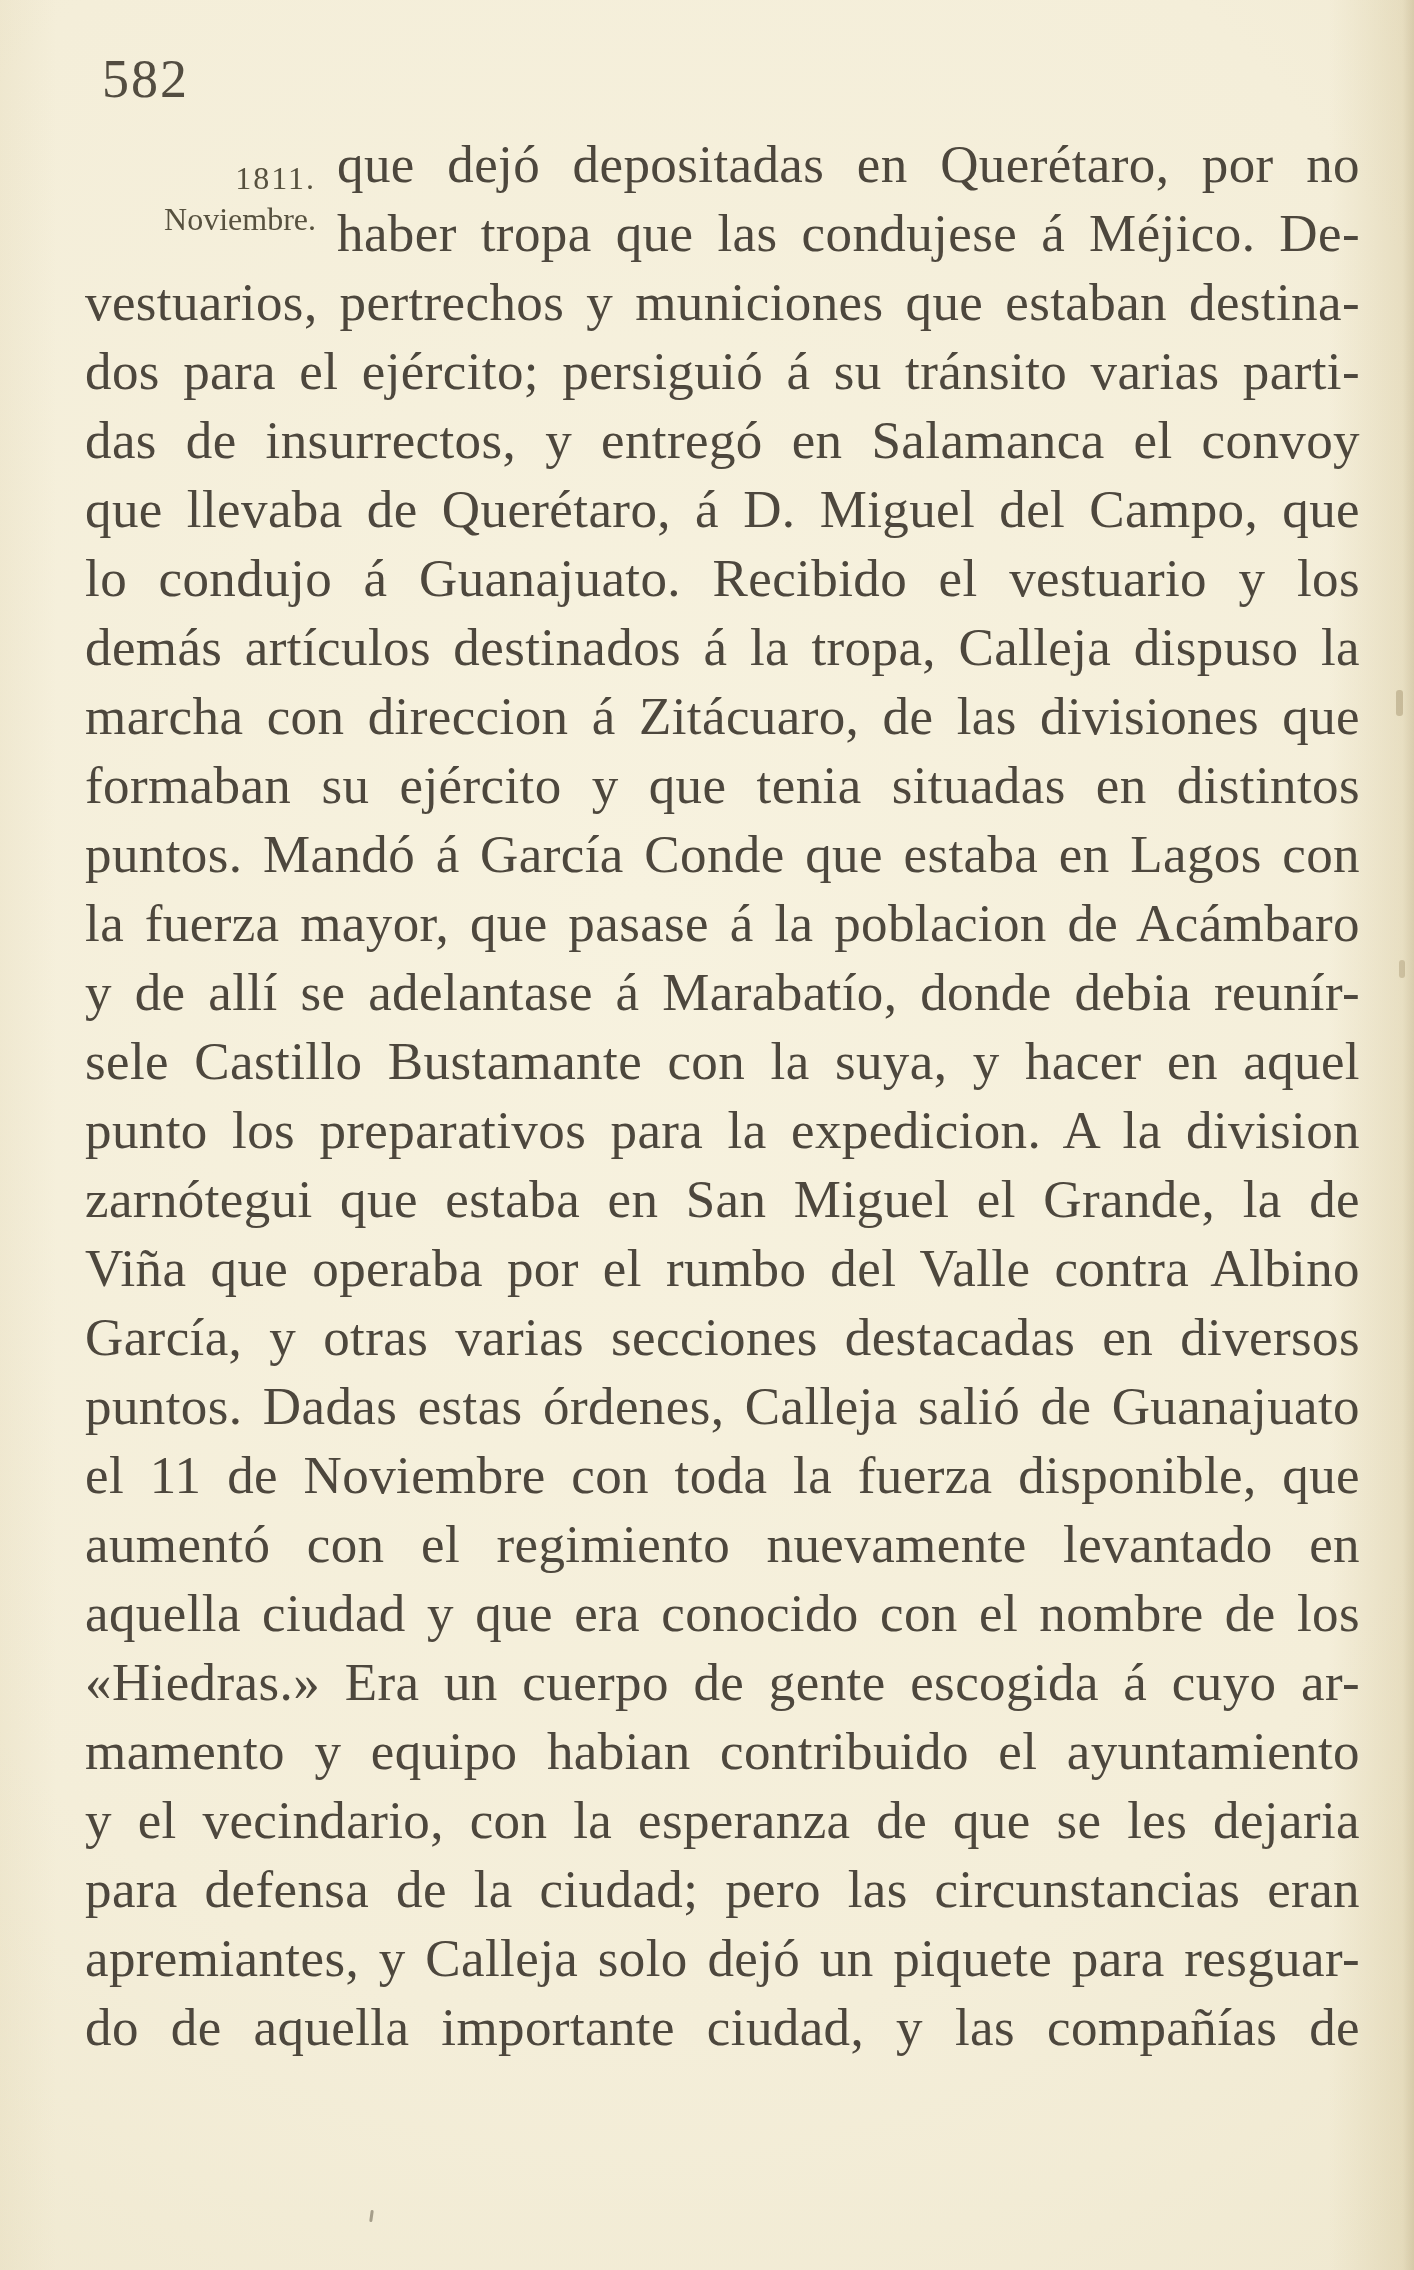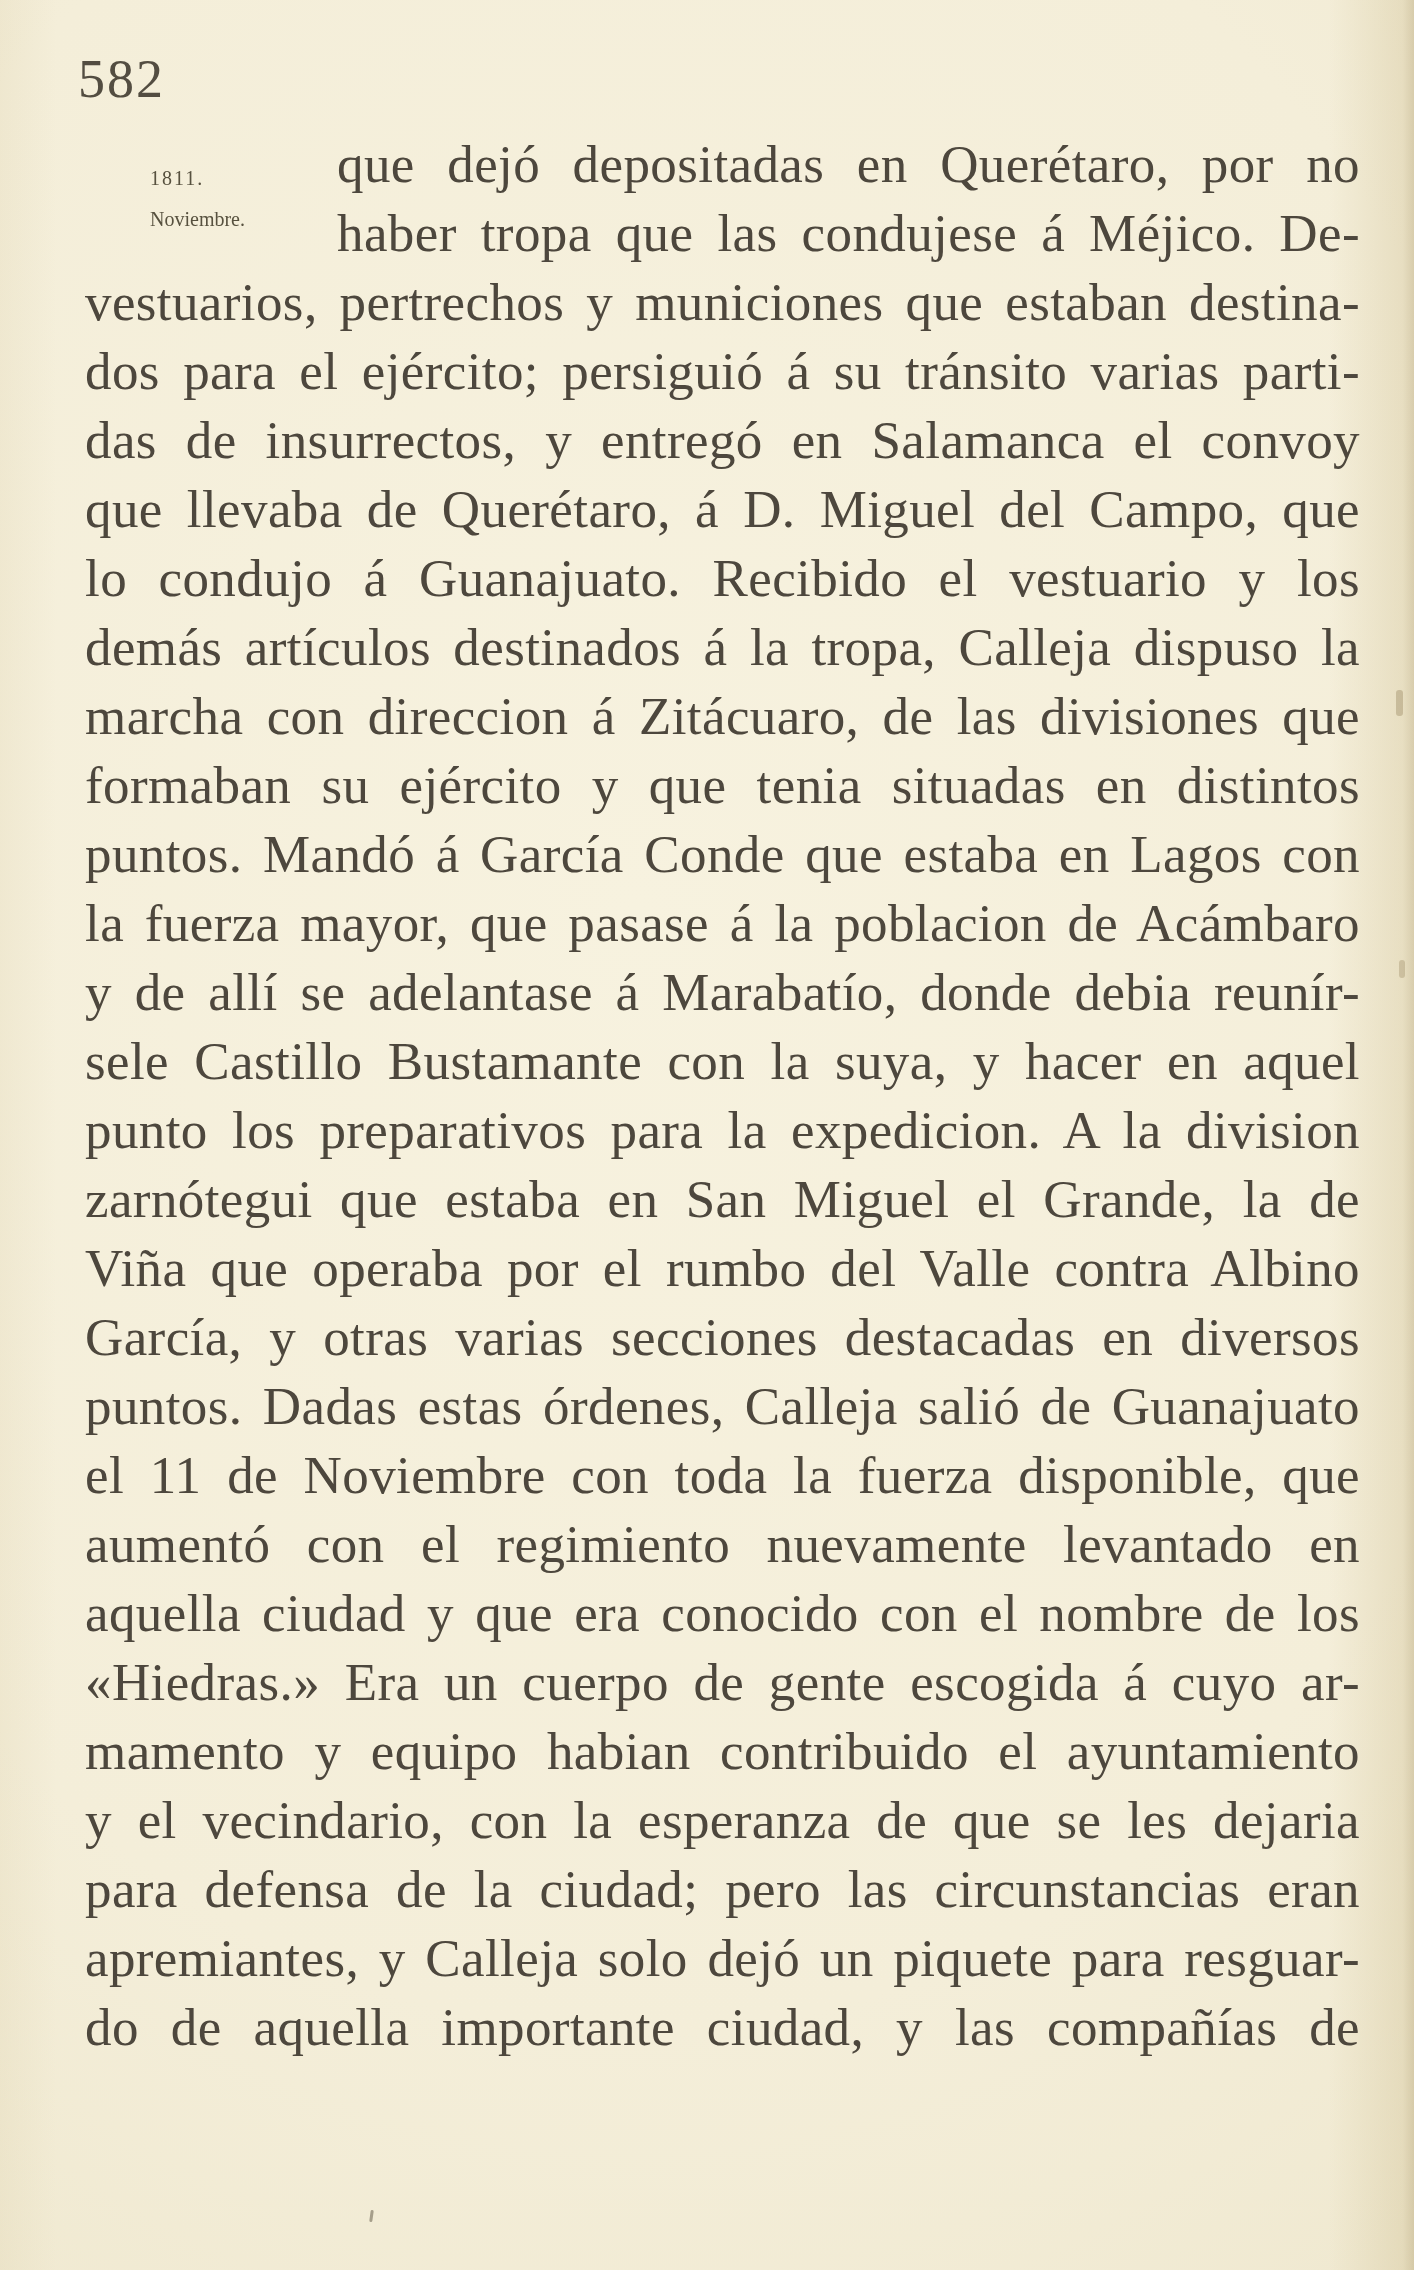--- a/index.html
+++ b/index.html
@@ -19,21 +19,21 @@
         rgba(246,241,222,0) 94%,
         rgba(198,180,130,0.28) 99.2%,
         rgba(170,150,100,0.38) 100%),
       radial-gradient(ellipse 120% 90% at 45% 40%,
         #f7f2df 0%, #f4eed9 55%, #efe8cf 85%, #ebe2c4 100%);
     color: #4d473d;
     font-family: "Liberation Serif", "DejaVu Serif", serif;
   }
   .page-number {
     position: absolute;
-    left: 78px;
+    left: 102px;
     top: 52px;
     font-size: 54px;
     line-height: 54px;
     letter-spacing: 2px;
     color: #534d41;
   }
   .running-title {
     position: absolute;
     left: 0;
     right: 0;
@@ -43,22 +43,22 @@
     line-height: 36px;
     letter-spacing: 3.5px;
     word-spacing: 12px;
     color: #524c40;
   }
   .margin-note {
     position: absolute;
     left: 150px;
     top: 158px;
     width: 166px;
-    text-align: left;
-    font-size: 20px;
+    text-align: right;
+    font-size: 32px;
     line-height: 41px;
     color: #57513f;
   }
   .margin-note .year {
     letter-spacing: 2px;
   }
   .body-text {
     position: absolute;
     left: 85px;
     top: 130px;

